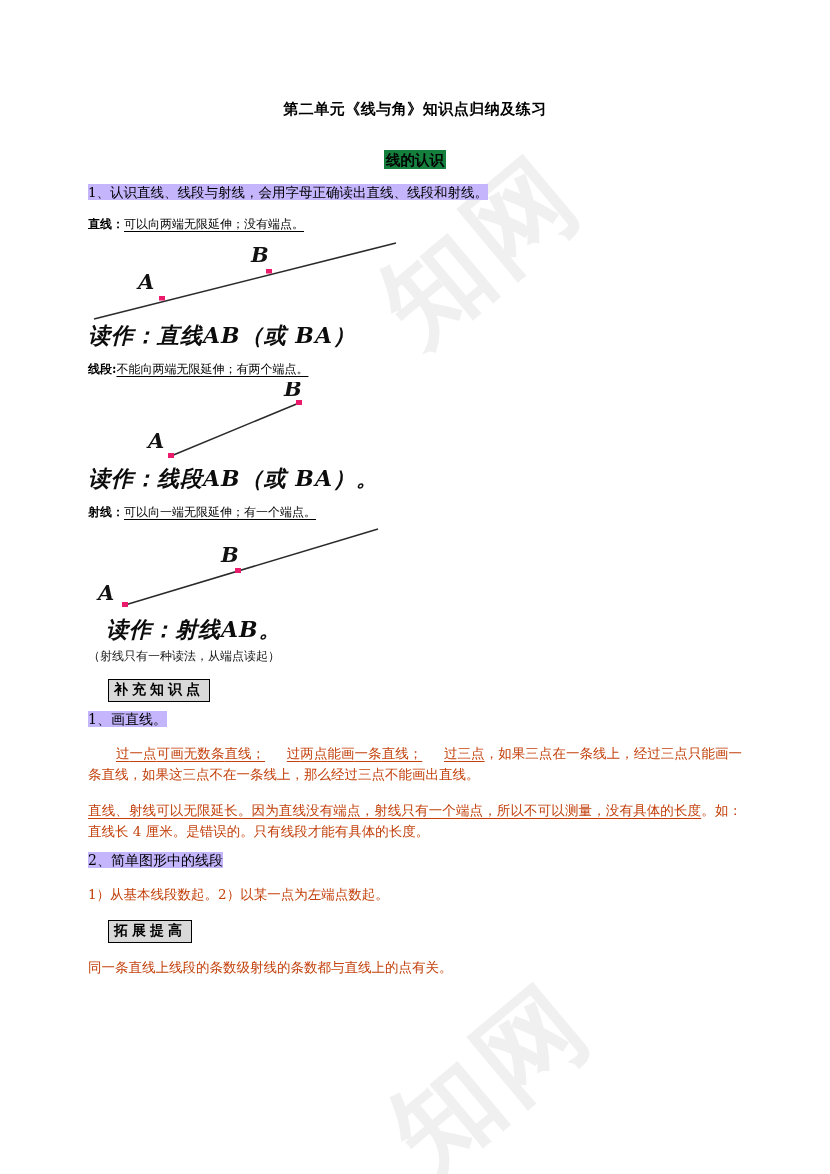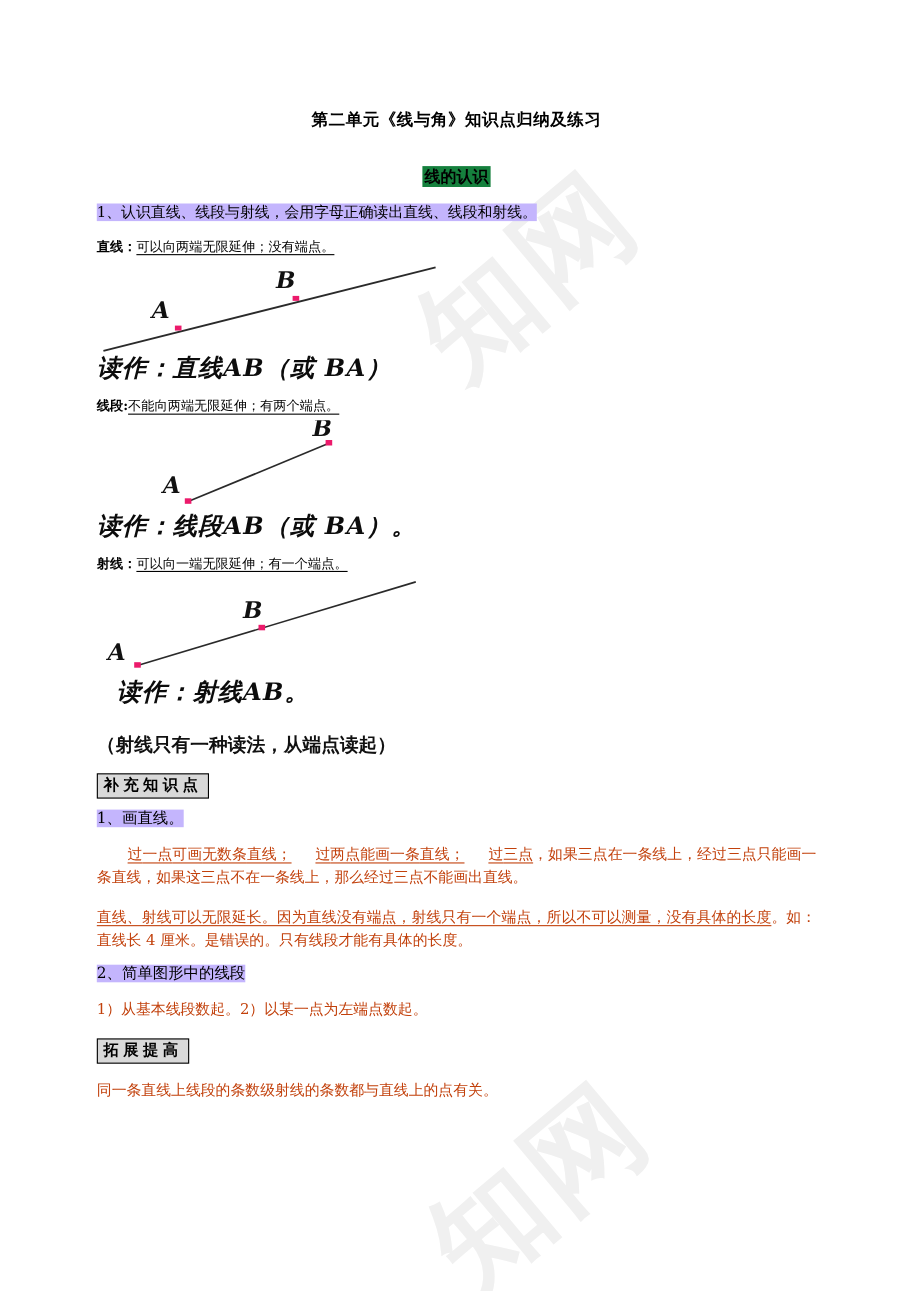--- a/index.html
+++ b/index.html
@@ -115,36 +115,36 @@
     margin: 0;
     line-height: 1.1;
   }
   .reading .lat {
     font-family: "DejaVu Serif", "Liberation Serif", serif;
     font-style: italic;
     font-weight: 700;
   }
 
   .note {
-    font-size: 17px;
-    margin-top: 24px;
+    font-size: 12px;
+    margin-top: 6px;
     color: #111;
-    font-weight: bold;
   }
 
   .boxed-head {
     display: inline-block;
     border: 1px solid #000;
     padding: 1px 5px 2px 5px;
     font-weight: 700;
     font-size: 14px;
     letter-spacing: 4px;
     background: #d9d9d9;
     margin-top: 14px;
     color: #000;
+    margin-left: 20px;
   }
 
   .num-head {
     margin-top: 9px;
     font-size: 14px;
   }
 
   .body-p {
     margin-top: 14px;
     font-size: 13.5px;

